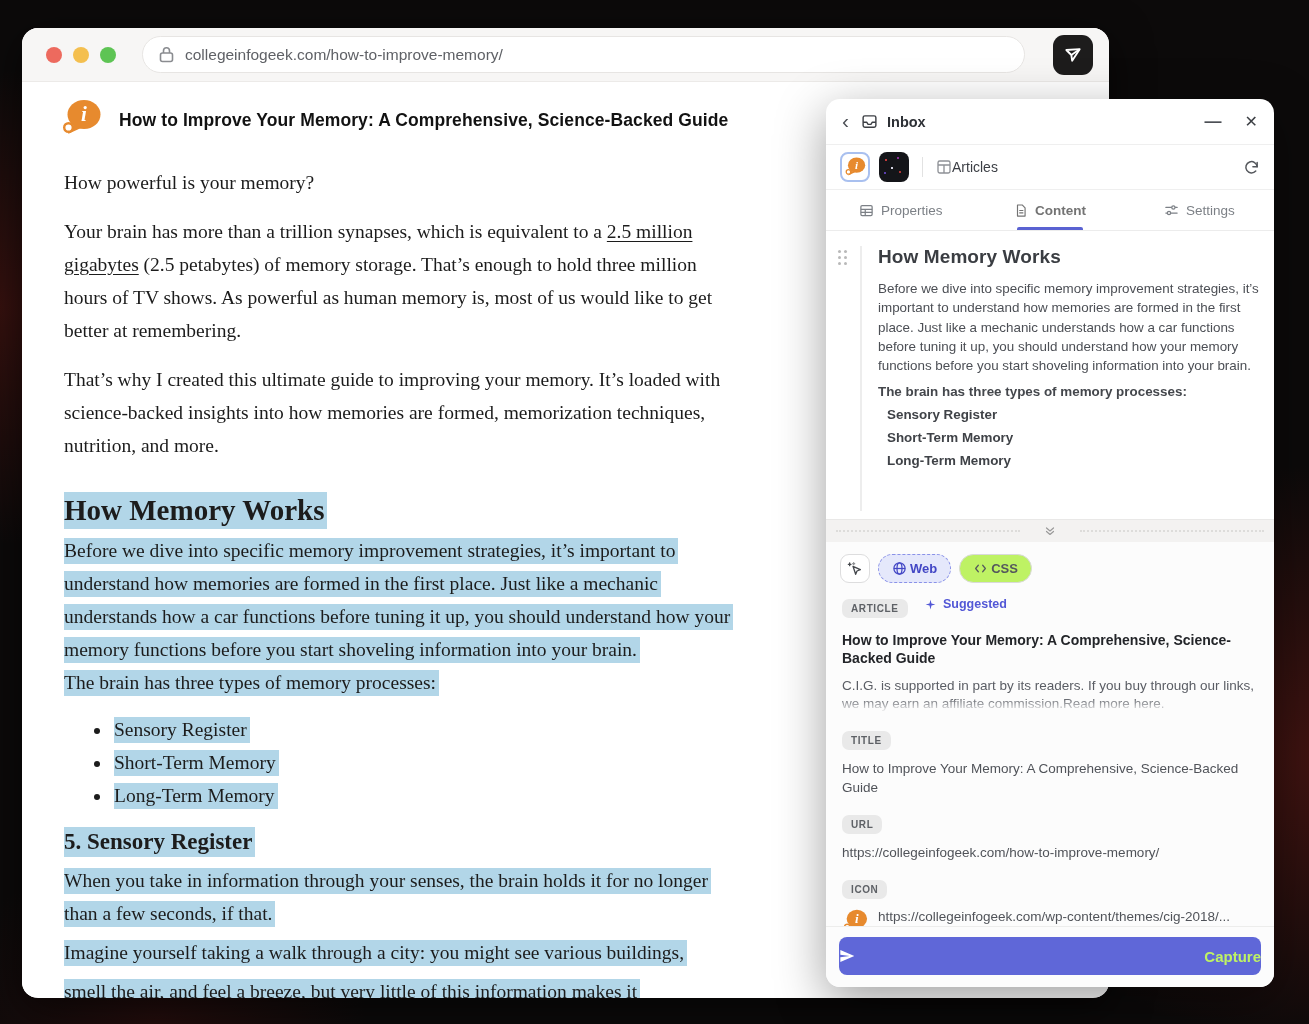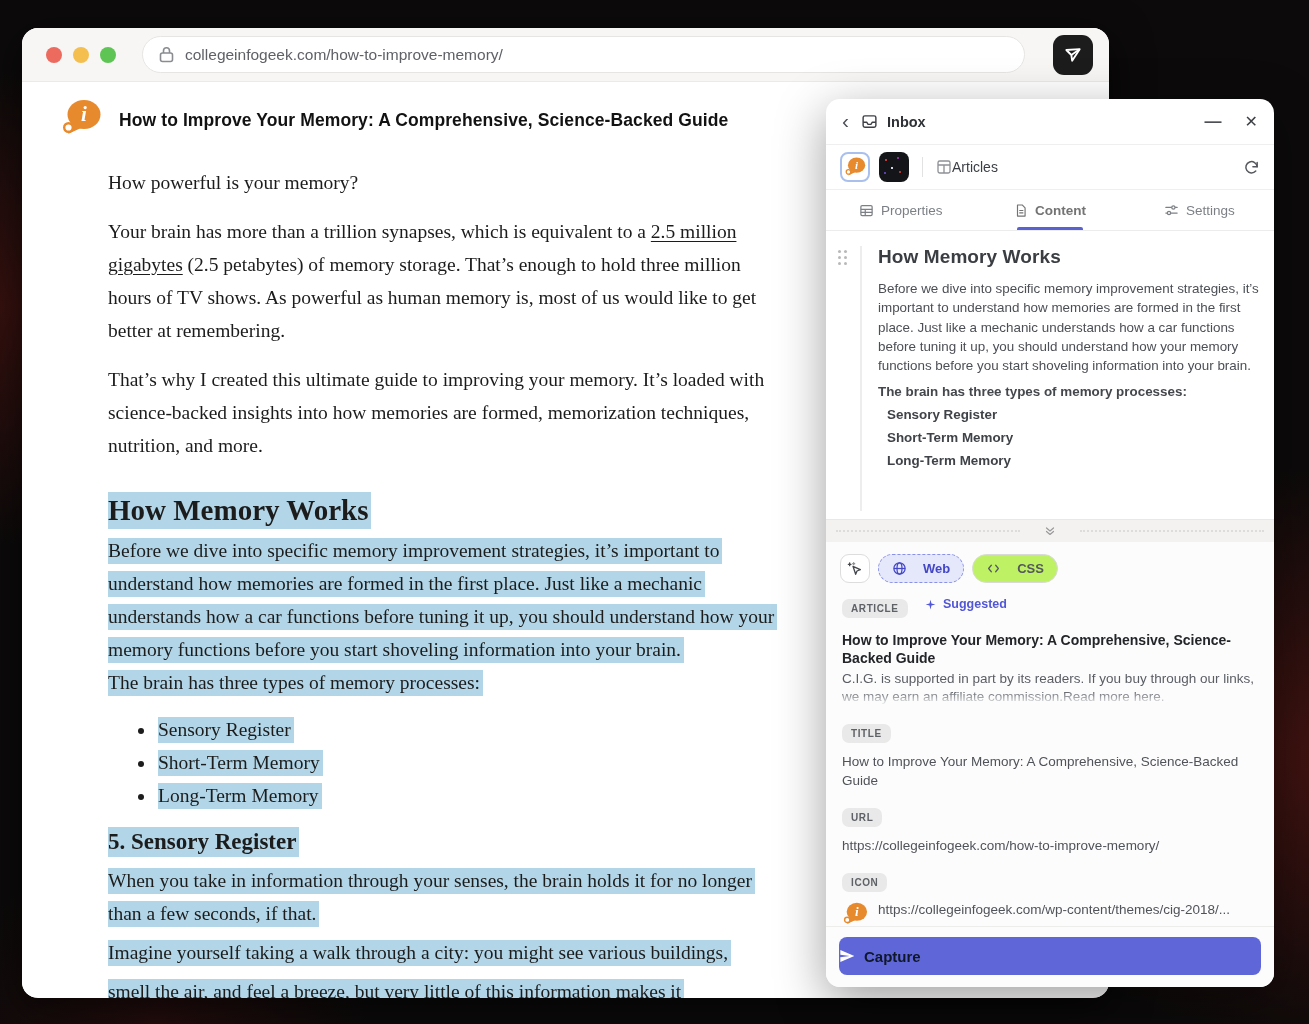--- a/index.html
+++ b/index.html
@@ -38,21 +38,21 @@
   .ext-btn {
     width:40px; height:40px; background:#1d1c1c; border-radius:11px;
     display:flex; align-items:center; justify-content:center; cursor:pointer;
   }
 
   
   .page { position:relative; height:915px; background:#fff; }
   .art-head { display:flex; align-items:center; gap:17px; padding:17px 0 0 38px; }
   .art-title { font-size:17.5px; font-weight:bold; color:#121212; letter-spacing:.1px; }
   .article {
-    margin-left:86px; width:670px;
+    margin-left:42px; width:670px;
     font-family:"Liberation Serif", serif; font-size:19.5px; color:#1c1c1c;
     line-height:33px;
   }
   .article p.norm { margin-top:16px; }
   .article p.first { margin-top:25px; }
   .article a { color:#1c1c1c; text-decoration:underline; text-underline-offset:3px; }
   .hl { background:#b2d6e8; box-decoration-break:clone; -webkit-box-decoration-break:clone; padding:2px 3px 3px 0; }
   h2.art-h2 { margin-top:30px; font-size:29px; line-height:36px; font-family:"Liberation Serif", serif; }
   h3.art-h3 { margin-top:14px; font-size:23px; line-height:32px; font-family:"Liberation Serif", serif; }
   .article p.tight { margin-top:6px; }
@@ -111,45 +111,45 @@
     height:23px; background:#f3f2f1; display:flex; align-items:center; justify-content:center;
     gap:14px; flex:0 0 auto; cursor:pointer; border-top:1px solid #e9e8e7;
   }
   .dotline { flex:1; border-top:2px dotted #dddcda; margin:0 10px; }
   .chev2 { color:#9a9a9a; display:flex; }
 
   .p-lower { flex:1; background:#fcfcfc; padding:12px 14px 0 14px; position:relative; overflow:hidden; }
   .modes { display:flex; gap:8px; align-items:center; }
   .sq-btn { width:30px; height:29px; border:1px solid #ddddde; background:#fff; border-radius:9px;
             display:flex; align-items:center; justify-content:center; cursor:pointer; }
-  .pill { height:29px; border-radius:15px; display:flex; align-items:center; gap:16px; padding:0 13px;
+  .pill { height:29px; border-radius:15px; display:flex; align-items:center; gap:3px; padding:0 13px;
           font-size:13px; font-weight:bold; cursor:pointer; }
   .pill.web { background:#e5e8fb; border:1.5px dashed #8a92e8; color:#4347c5; }
   .pill.css { background:#bef264; border:1px solid #d9d9da; color:#54575d; }
 
   .fields { padding:14px 2px 0 2px; }
   .badge { display:inline-block; background:#e9e9e9; color:#5e6166; border-radius:7px;
            font-size:10px; font-weight:bold; letter-spacing:.6px; padding:4px 9px; }
   .sug { display:inline-flex; align-items:center; gap:6px; color:#5257d6; font-size:12.5px;
          font-weight:bold; margin-left:12px; cursor:pointer; vertical-align:1px; }
   .f-title { margin-top:13px; font-size:14px; font-weight:bold; color:#232529; line-height:1.3; width:405px; }
-  .f-desc { margin-top:3px; font-size:13.5px; color:#5a5d64; line-height:1.35; width:412px; position:relative; height:37px; overflow:hidden; }
+  .f-desc { margin-top:10px; font-size:13.5px; color:#5a5d64; line-height:1.35; width:412px; position:relative; height:37px; overflow:hidden; }
   .f-desc::after { content:""; position:absolute; left:0; right:0; bottom:0; height:16px;
                    background:linear-gradient(rgba(252,252,252,0), #fcfcfc 90%); }
   .f-group { margin-top:16px; }
   .f-val { margin-top:10px; font-size:13.5px; color:#505359; line-height:1.4; width:410px; }
   .icon-row { display:flex; gap:10px; margin-top:10px; align-items:flex-start; }
   .icon-meta { font-size:13.5px; color:#505359; }
   .icon-meta .dim { font-size:11px; color:#6c6f75; margin-top:14px; }
 
   .p-foot { flex:0 0 auto; padding:10px 13px 12px 13px; background:#fcfcfc; border-top:1px solid #ededec; }
   .capture {
     width:100%; height:38px; background:#5f67d8; border:none; border-radius:8px;
-    color:#0f172a; font-size:15px; font-weight:bold; font-family:"Liberation Sans", sans-serif;
-    display:flex; align-items:center; justify-content:flex-start; gap:9px; cursor:pointer;
+    color:#bef264; font-size:15px; font-weight:bold; font-family:"Liberation Sans", sans-serif;
+    display:flex; align-items:center; justify-content:space-between; gap:9px; cursor:pointer;
   }
 
   .cig { position:relative; display:inline-block; }
 </style>
 </head>
 <body>
 
 <div class="window">
   <div class="chrome">
     <div class="lights">

